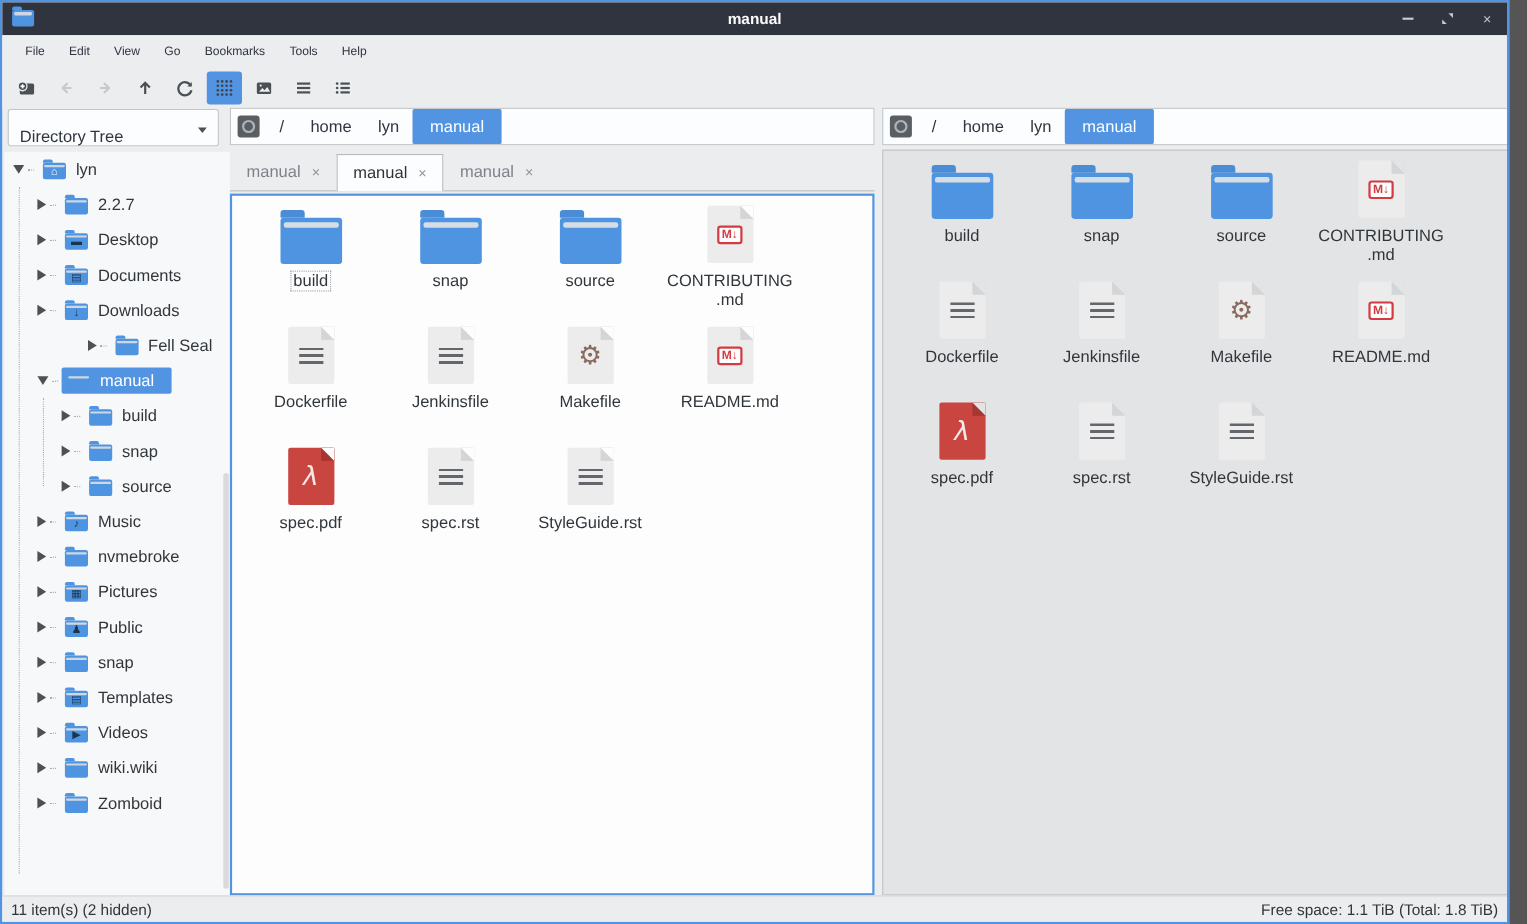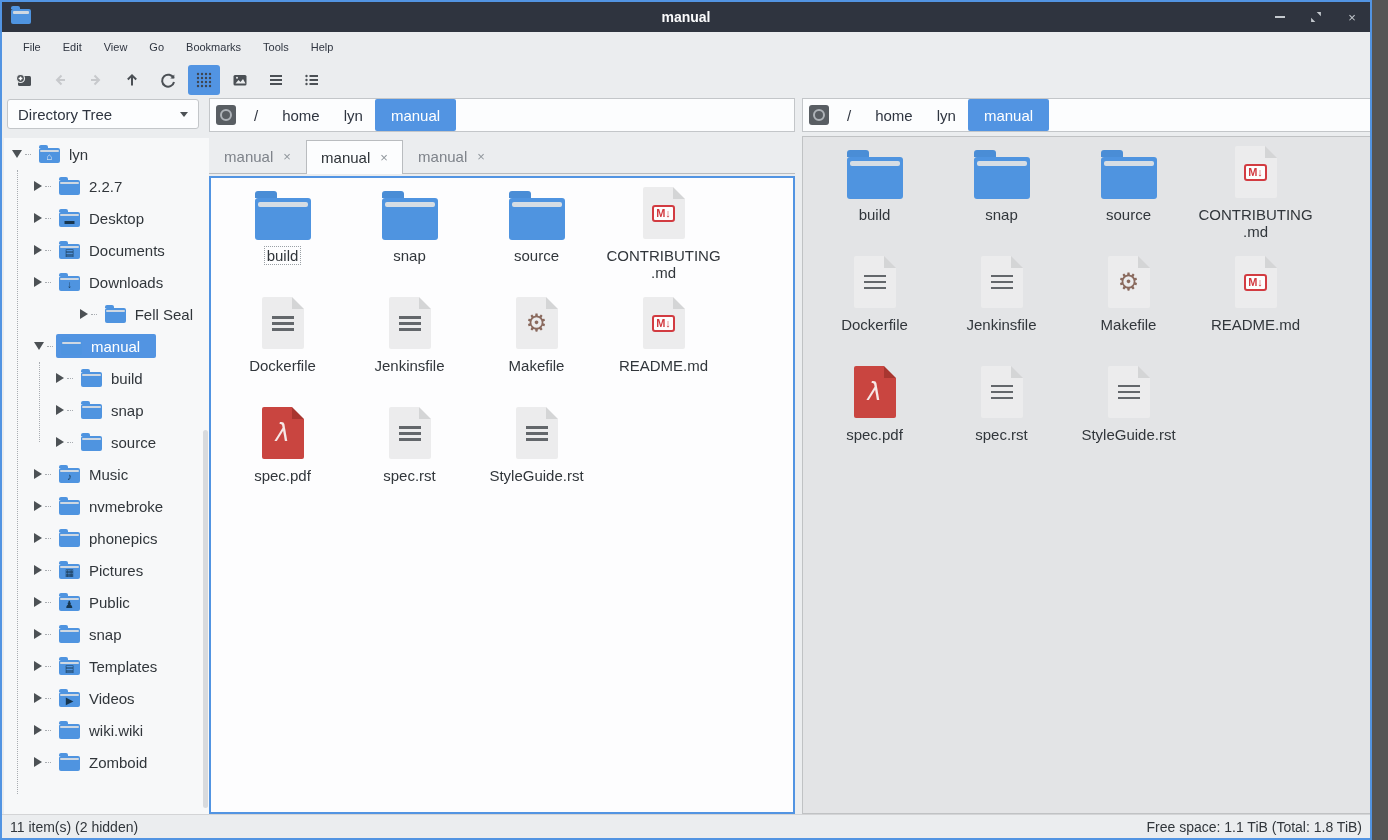--- a/index.html
+++ b/index.html
@@ -32,22 +32,22 @@
   .menu-item { padding:4px 11px; font-size:11px; color:#2f3540; border-radius:2px; }
   
   .toolbar { position:absolute; top:60px; left:0; right:0; height:36px; background:#ebedef;
     display:flex; align-items:center; padding-left:6px; gap:4px; }
   .tb-btn { width:32px; height:30px; display:flex; align-items:center; justify-content:center;
     border-radius:3px; }
   .tb-btn.active { background:#5294e2; }
   .tb-btn svg { display:block; }
   
   .combo { position:absolute; left:5px; top:97px; width:192px; height:30px; background:#fcfdfe;
-    border:1px solid #c3c6c9; border-radius:3px; display:flex; align-items:center;
-    padding:4px 10px; font-size:15px; color:#2f3540; }
+    border:1px solid #c3c6c9; border-radius:3px; display:flex; 
+    padding:16px 10px; font-size:15px; color:#2f3540; }
   .combo-arrow { position:absolute; right:10px; width:0; height:0;
     border-left:4px solid transparent; border-right:4px solid transparent;
     border-top:5px solid #4c5155; }
   .tree { position:absolute; left:2px; top:136px; width:205px; height:678px;
     background:#f7f8f9; overflow:hidden; }
   .tree-row { height:32px; display:flex; align-items:center; position:relative; }
   .exp { width:0; height:0; margin-right:3px; flex:none; }
   .exp.right { border-left:8px solid #4c5155; border-top:5px solid transparent; border-bottom:5px solid transparent; }
   .exp.down  { border-top:8px solid #4c5155; border-left:5px solid transparent; border-right:5px solid transparent; }
   .dash { width:6px; border-top:1px dotted #a9adb2; margin-right:3px; flex:none; }
@@ -345,28 +345,20 @@
         <span class="dash"></span>
         <span class="row-body">
           <span class="mini-folder"></span>
           <span class="tree-label">nvmebroke</span>
         </span>
       </div>
       <div class="tree-row" style="padding-left: 30px;">
         <span class="exp right"></span>
         <span class="dash"></span>
         <span class="row-body">
-          <span class="mini-folder"></span>
-          <span class="tree-label">phonepics</span>
-        </span>
-      </div>
-      <div class="tree-row" style="padding-left: 30px;">
-        <span class="exp right"></span>
-        <span class="dash"></span>
-        <span class="row-body">
           <span class="mini-folder">
             <span class="badge">▦</span>
           </span>
           <span class="tree-label">Pictures</span>
         </span>
       </div>
       <div class="tree-row" style="padding-left: 30px;">
         <span class="exp right"></span>
         <span class="dash"></span>
         <span class="row-body">

